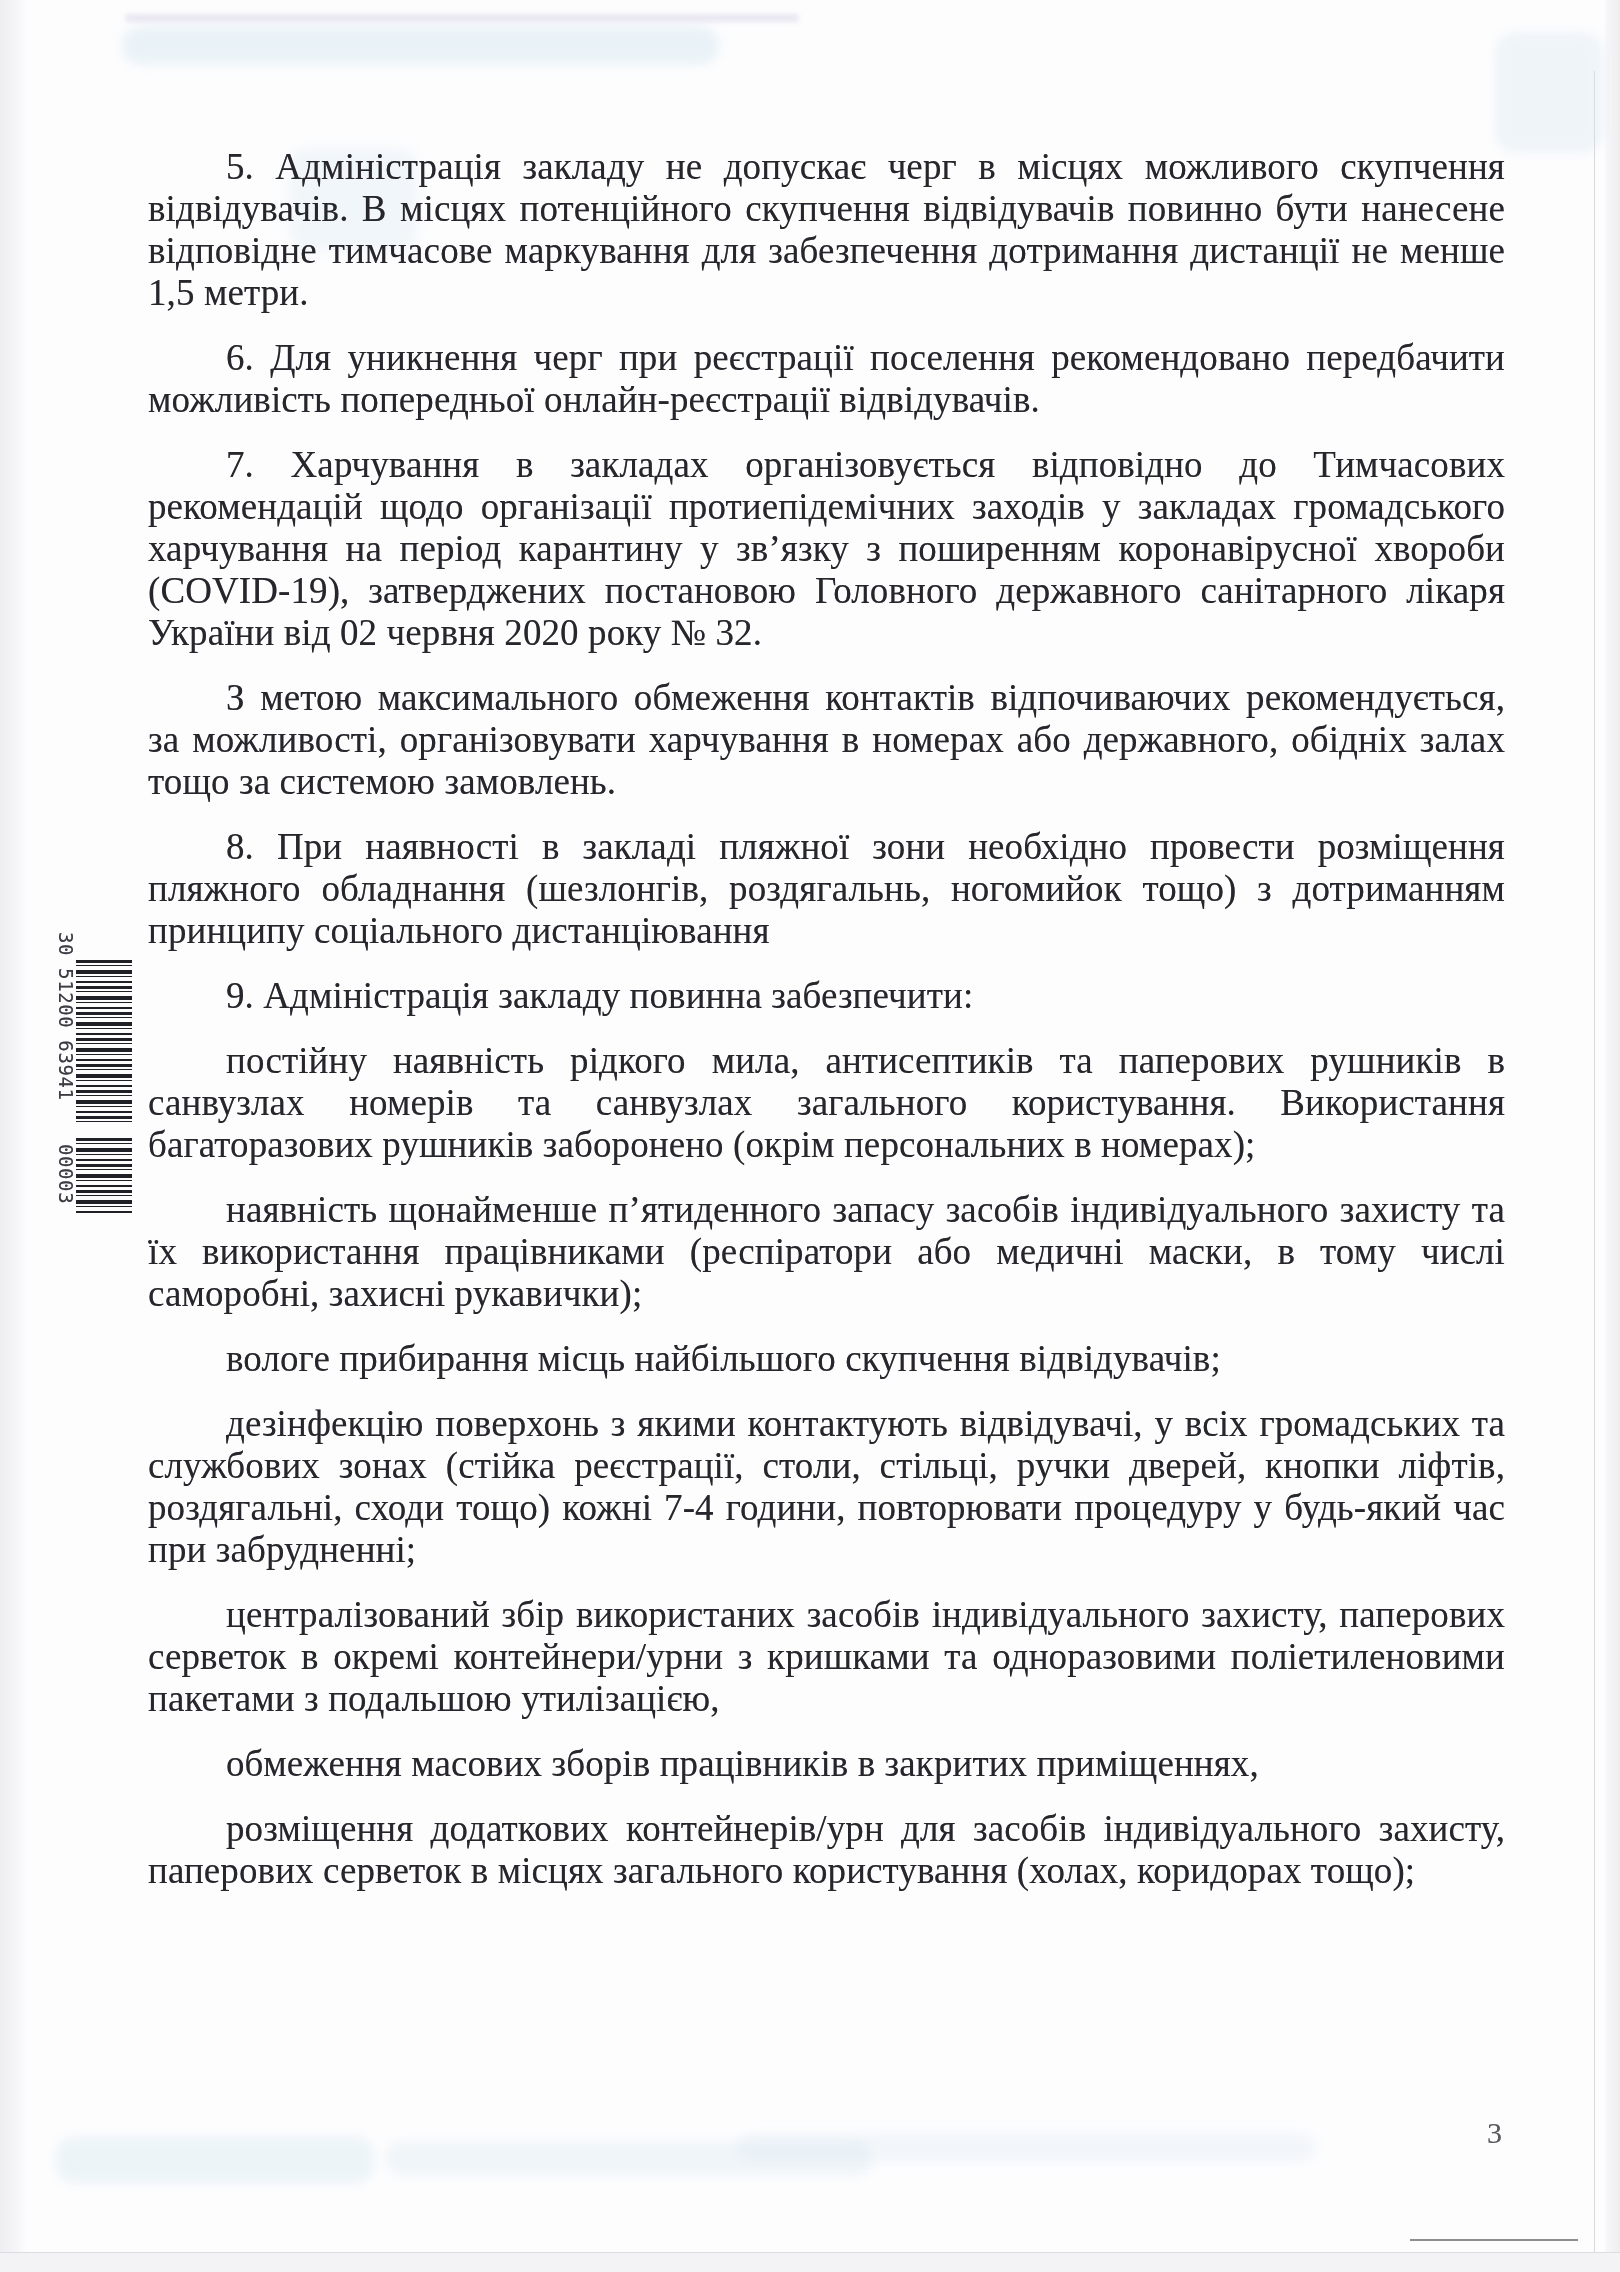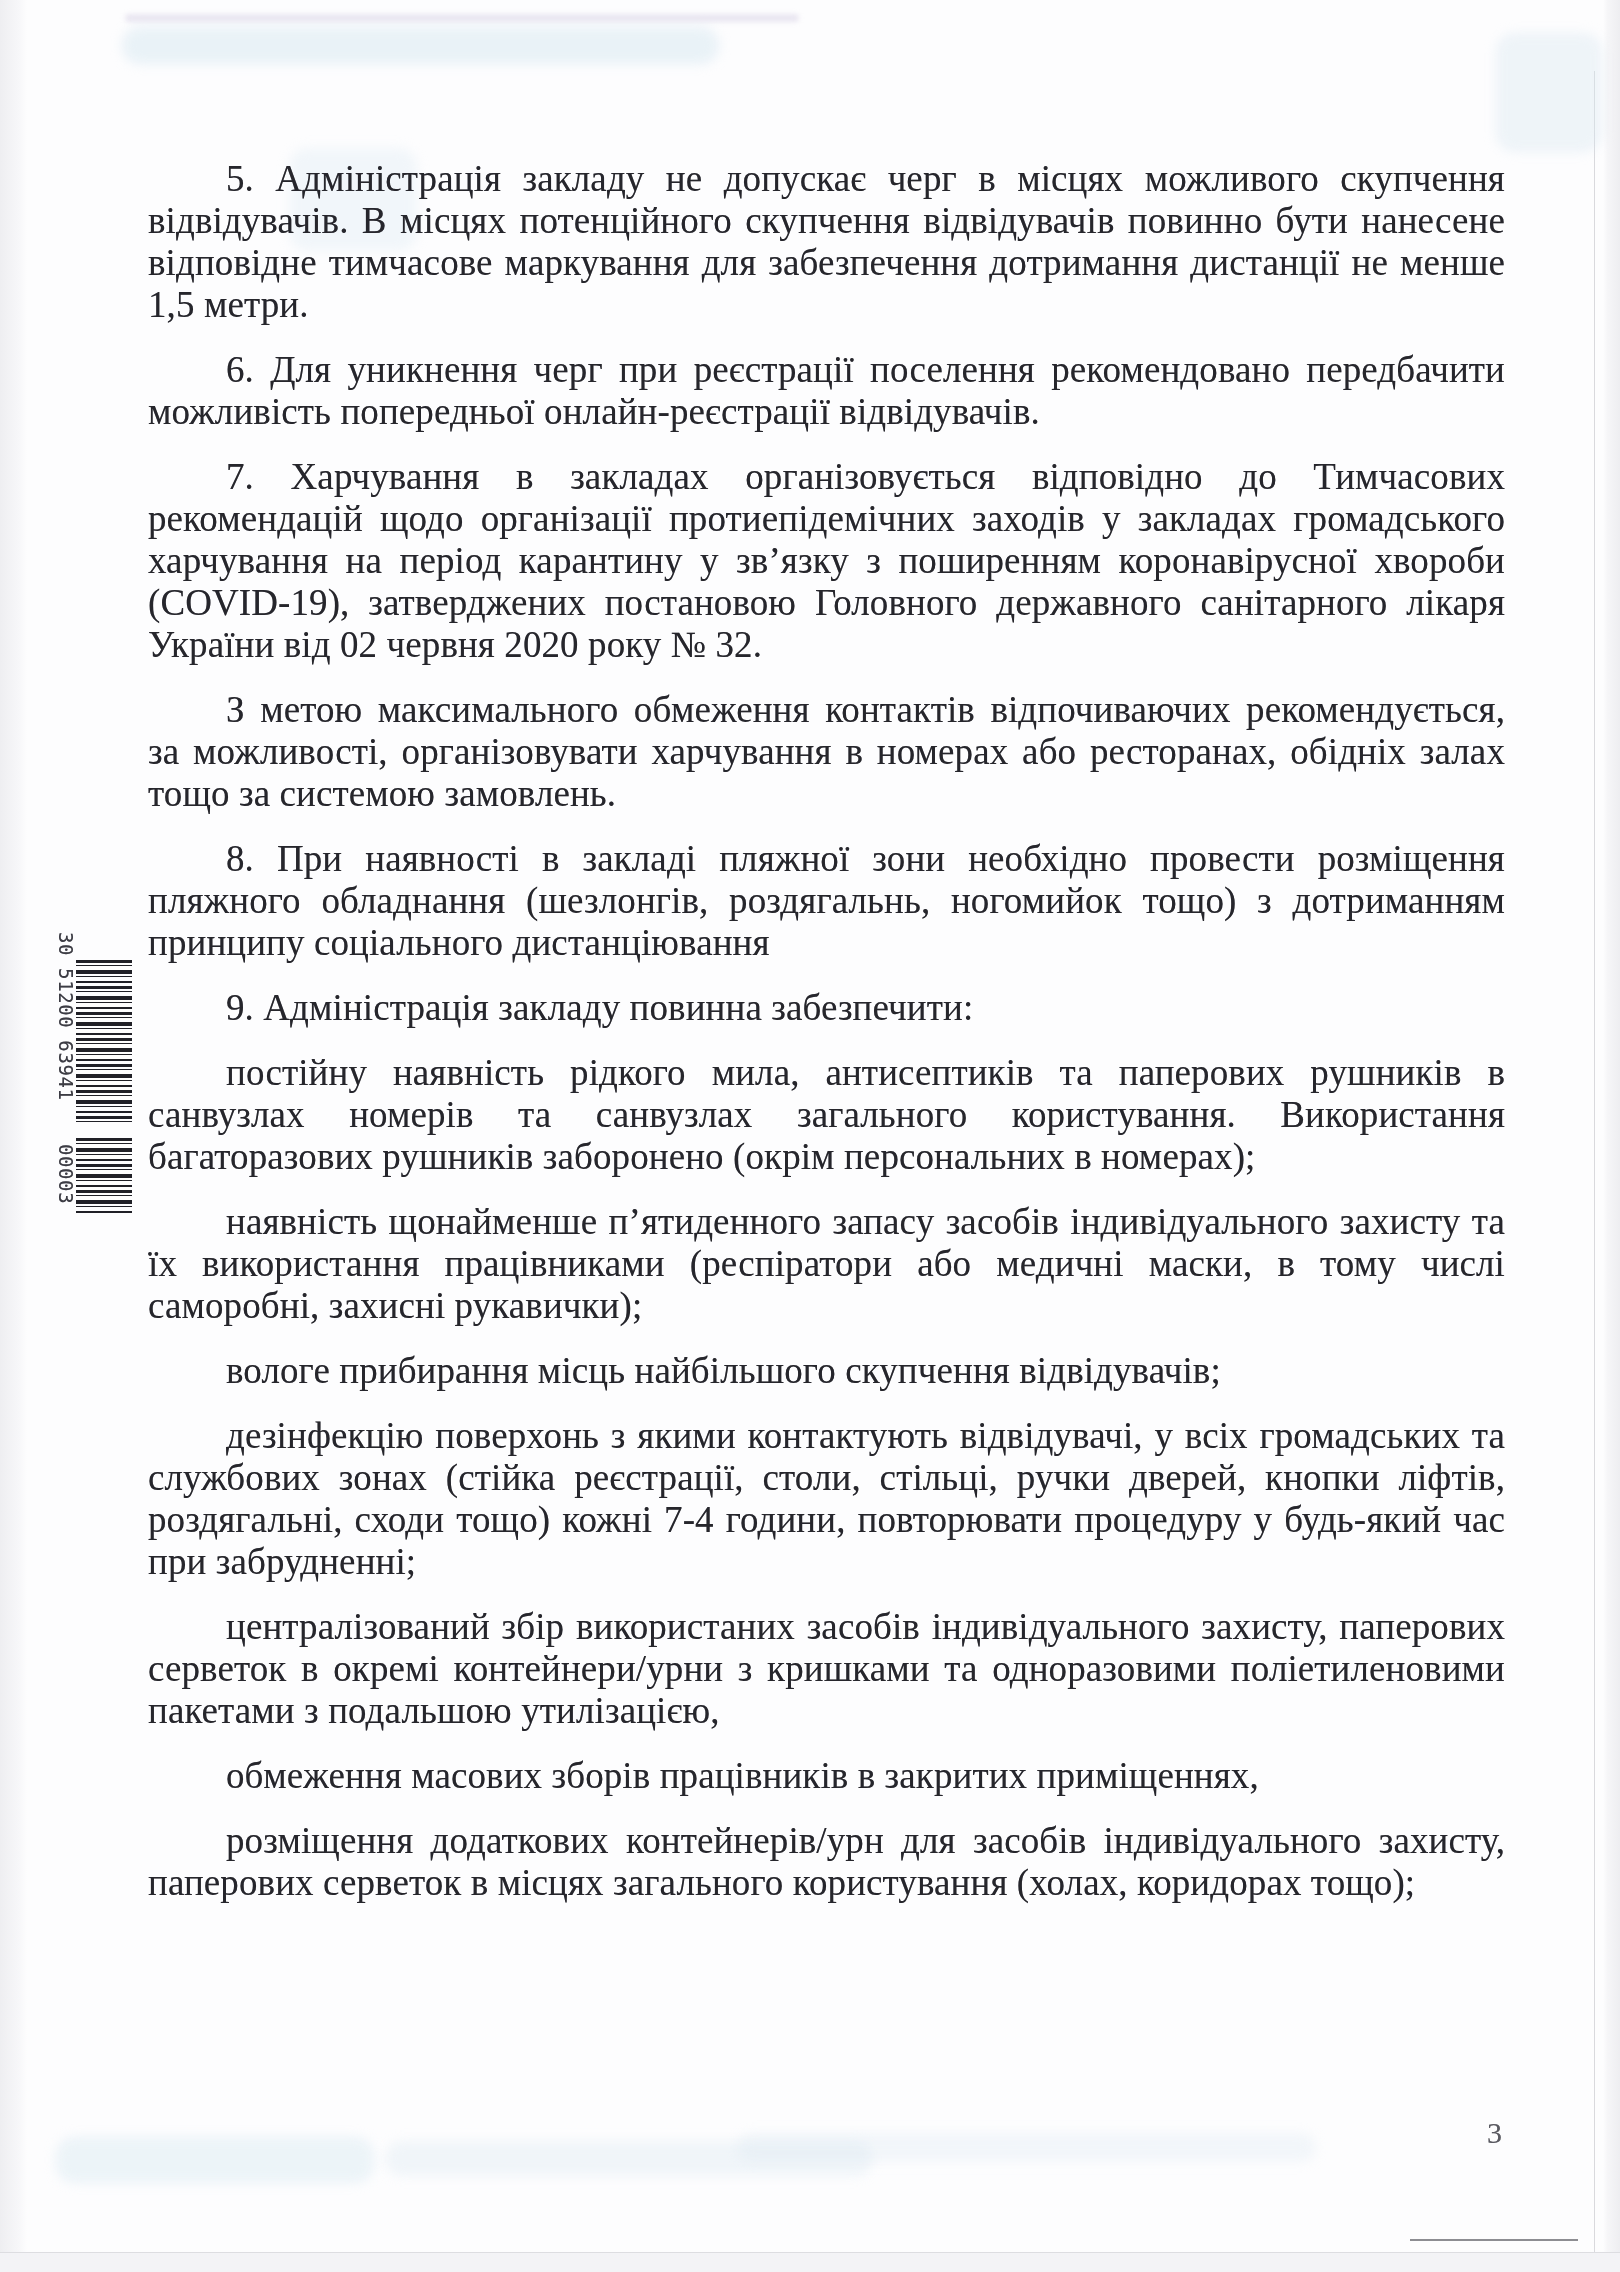--- a/index.html
+++ b/index.html
@@ -29,21 +29,21 @@
   .sm4{left:56px;top:2137px;width:318px;height:46px;background:rgba(212,230,240,.42);}
   .sm5{left:385px;top:2141px;width:488px;height:35px;background:rgba(212,230,240,.30);}
   .sm6{left:738px;top:2133px;width:578px;height:29px;background:rgba(214,231,241,.28);}
   .sm7{left:289px;top:148px;width:128px;height:103px;background:rgba(214,231,241,.30);}
 
   
   .text-block{
     position:absolute;left:148px;top:146px;width:1357px;
   }
   .text-block p{
-    margin:12px 0 23px 0;
+    margin:0 0 23px 0;
     font-size:37px;
     line-height:42px;
     text-align:justify;
     text-indent:78px;
     letter-spacing:0.1px;
     text-shadow:0 0 0.6px rgba(38,38,46,.45);
   }
 
   
   .barcode-digits{
@@ -100,21 +100,21 @@
     <div class="barcode-digits bd1">30 51200 63941</div>
     <div class="barcode-bars bb1"></div>
     <div class="barcode-digits bd2">00003</div>
     <div class="barcode-bars bb2"></div>
   </div>
 
   <div class="text-block">
     <p>5. Адміністрація закладу не допускає черг в місцях можливого скупчення відвідувачів. В місцях потенційного скупчення відвідувачів повинно бути нанесене відповідне тимчасове маркування для забезпечення дотримання дистанції не менше 1,5 метри.</p>
     <p>6. Для уникнення черг при реєстрації поселення рекомендовано передбачити можливість попередньої онлайн-реєстрації відвідувачів.</p>
     <p>7. Харчування в закладах організовується відповідно до Тимчасових рекомендацій щодо організації протиепідемічних заходів у закладах громадського харчування на період карантину у зв’язку з поширенням коронавірусної хвороби (COVID-19), затверджених постановою Головного державного санітарного лікаря України від 02 червня 2020 року № 32.</p>
-    <p>З метою максимального обмеження контактів відпочиваючих рекомендується, за можливості, організовувати харчування в номерах або ресторанах, обідніх залах тощо за системою замовлень.</p>
+    <p>З метою максимального обмеження контактів відпочиваючих рекомендується, за можливості, організовувати харчування в номерах або державного, обідніх залах тощо за системою замовлень.</p>
     <p>8. При наявності в закладі пляжної зони необхідно провести розміщення пляжного обладнання (шезлонгів, роздягальнь, ногомийок тощо) з дотриманням принципу соціального дистанціювання</p>
     <p>9. Адміністрація закладу повинна забезпечити:</p>
     <p>постійну наявність рідкого мила, антисептиків та паперових рушників в санвузлах номерів та санвузлах загального користування. Використання багаторазових рушників заборонено (окрім персональних в номерах);</p>
     <p>наявність щонайменше п’ятиденного запасу засобів індивідуального захисту та їх використання працівниками (респіратори або медичні маски, в тому числі саморобні, захисні рукавички);</p>
     <p>вологе прибирання місць найбільшого скупчення відвідувачів;</p>
     <p>дезінфекцію поверхонь з якими контактують відвідувачі, у всіх громадських та службових зонах (стійка реєстрації, столи, стільці, ручки дверей, кнопки ліфтів, роздягальні, сходи тощо) кожні 7-4 години, повторювати процедуру у будь-який час при забрудненні;</p>
     <p>централізований збір використаних засобів індивідуального захисту, паперових серветок в окремі контейнери/урни з кришками та одноразовими поліетиленовими пакетами з подальшою утилізацією,</p>
     <p>обмеження масових зборів працівників в закритих приміщеннях,</p>
     <p>розміщення додаткових контейнерів/урн для засобів індивідуального захисту, паперових серветок в місцях загального користування (холах, коридорах тощо);</p>
   </div>

